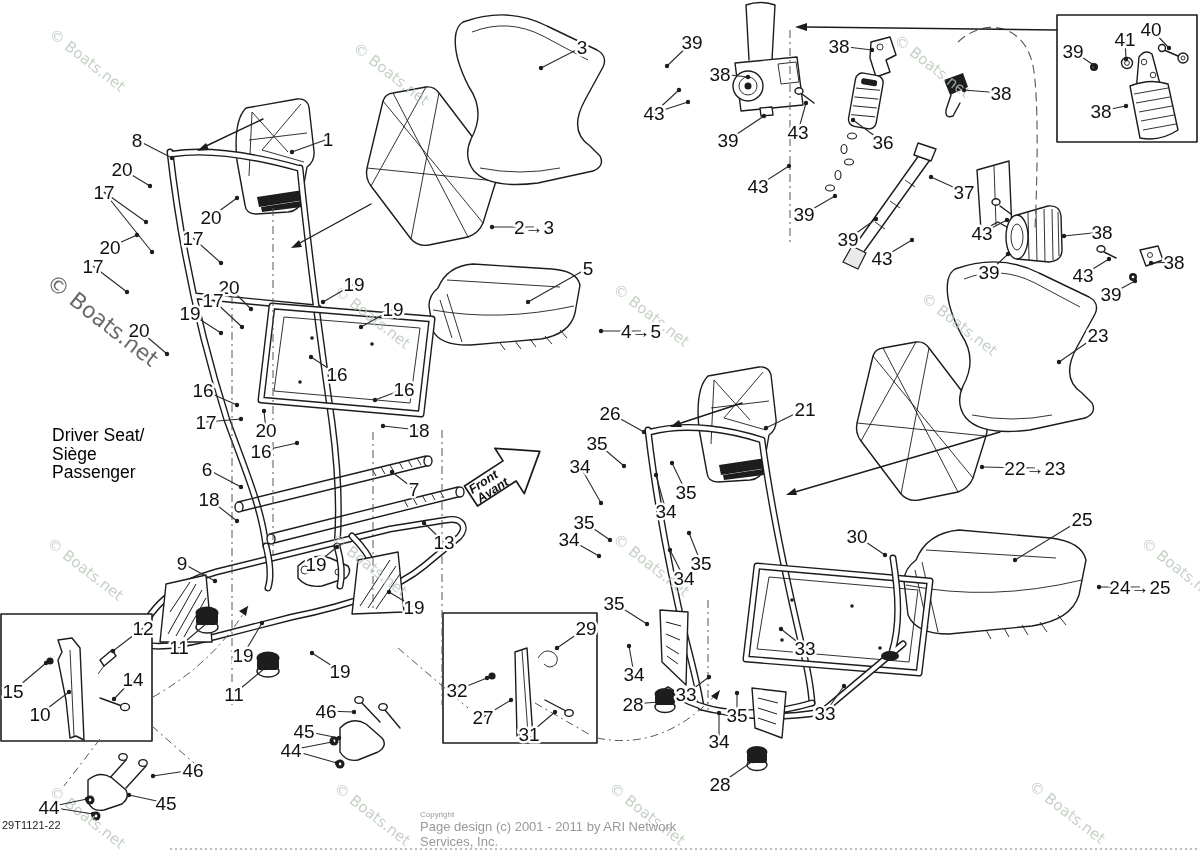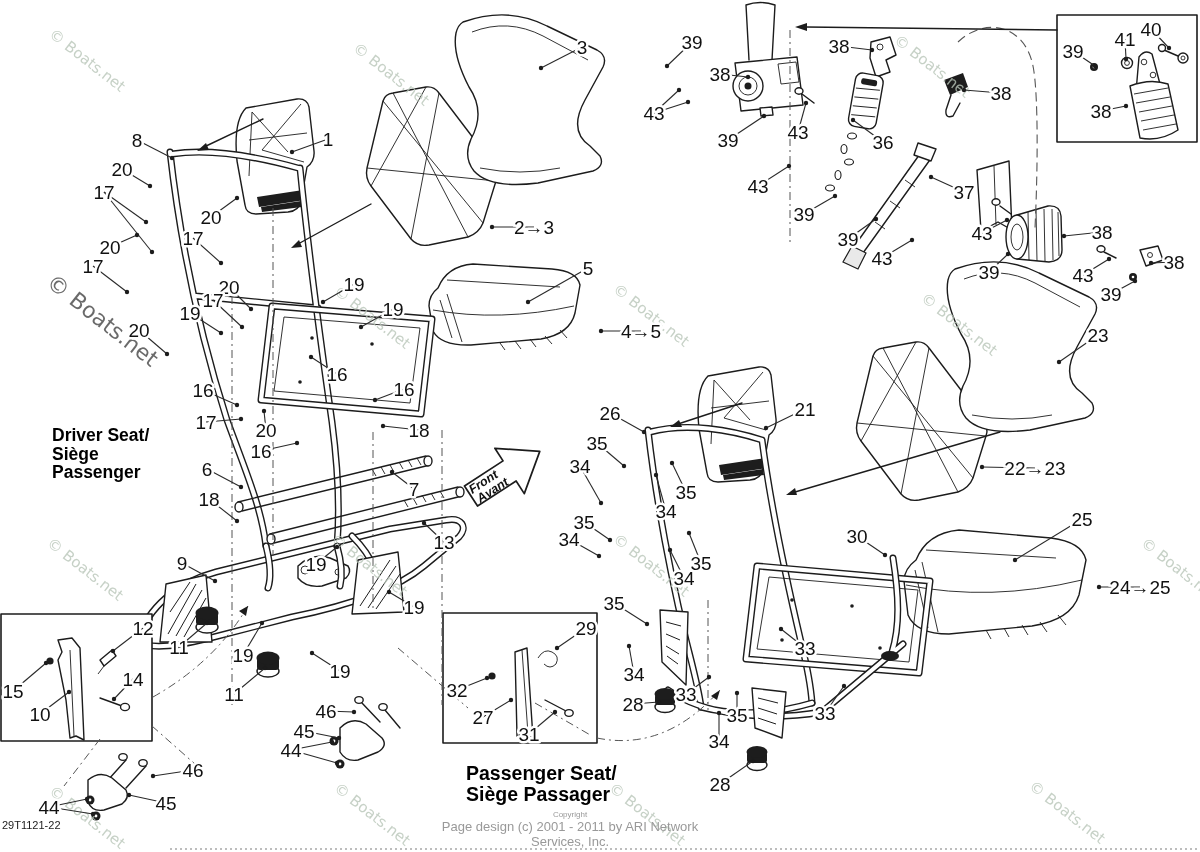--- a/index.html
+++ b/index.html
@@ -21,25 +21,25 @@
   .dotted{stroke:#a8a8a8;stroke-width:1.3;stroke-dasharray:2 3;fill:none}
   
   .co{font-size:19px;fill:#111;text-anchor:middle;font-family:"Liberation Sans",sans-serif;
       paint-order:stroke;stroke:#fff;stroke-width:5px;stroke-linejoin:round}
   .leader{stroke:#2a2a2a;stroke-width:1.1}
   .tdot{fill:#1c1c1c}
   .wm{font-size:15px;fill:#b9c6b9;opacity:.8;font-family:"DejaVu Sans",sans-serif}
   .wm.big{font-size:22px;fill:#5e5e5e;opacity:.92}
   .fa-t{font-style:italic;font-weight:bold;font-size:12.5px;fill:#111}
   
-  .seat-label{position:absolute;font-weight:bold;color:#000;line-height:1.06;white-space:nowrap}
+  .seat-label{position:absolute;font-weight:normal;color:#000;line-height:1.06;white-space:nowrap}
   .seat-label.driver{left:52px;top:426px;font-size:17.5px}
   .seat-label.passenger{left:466px;top:763px;font-size:19.5px}
   .pageid{position:absolute;left:2px;top:819px;font-size:11px;color:#1c1c1c}
-  .copy{position:absolute;left:420px;top:810px;width:300px;text-align:center;color:#999;}
+  .copy{position:absolute;left:420px;top:810px;width:300px;color:#999;}
   .copy .c1{font-size:8px}
   .copy .c2{font-size:13px}
 </style>
 </head>
 <body>
 
 <div class="stage">
 
   <svg id="art" width="1200" height="852" viewBox="0 0 1200 852">
     <defs>
@@ -613,22 +613,18 @@
       <line x1="1101" y1="111" x2="1126" y2="106" class="leader"></line>
       <circle cx="1126" cy="106" r="2.2" class="tdot"></circle>
       <text x="1101" y="117.5" class="co">38</text>
     </svg>
 
   <div class="seat-label driver">
     <div>Driver Seat/</div>
     <div>Siège</div>
     <div>Passenger</div>
   </div>
-  <div class="seat-label passenger">
-    <div>Passenger Seat/</div>
-    <div>Siège Passager</div>
-  </div>
   <div class="pageid">29T1121-22</div>
   <div class="copy">
     <div class="c1">Copyright</div>
     <div class="c2">Page design (c) 2001 - 2011 by ARI Network Services, Inc.</div>
   </div>
 </div>
 
 </body></html>

